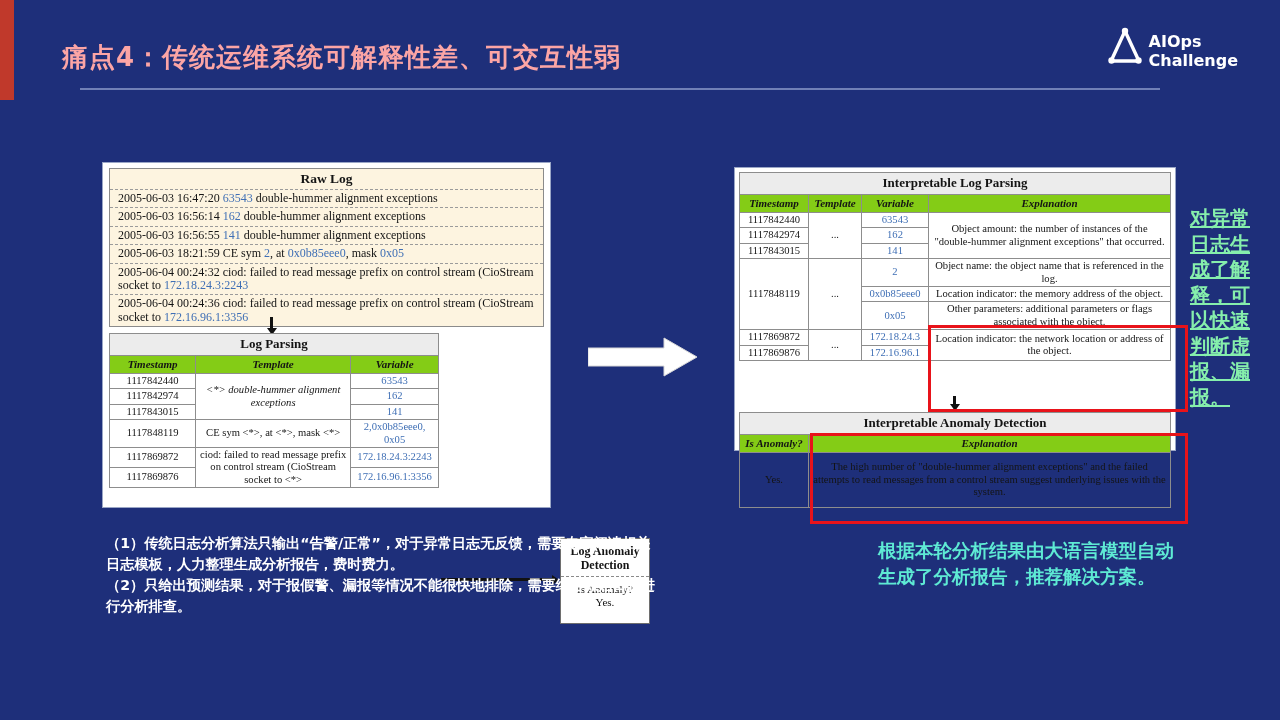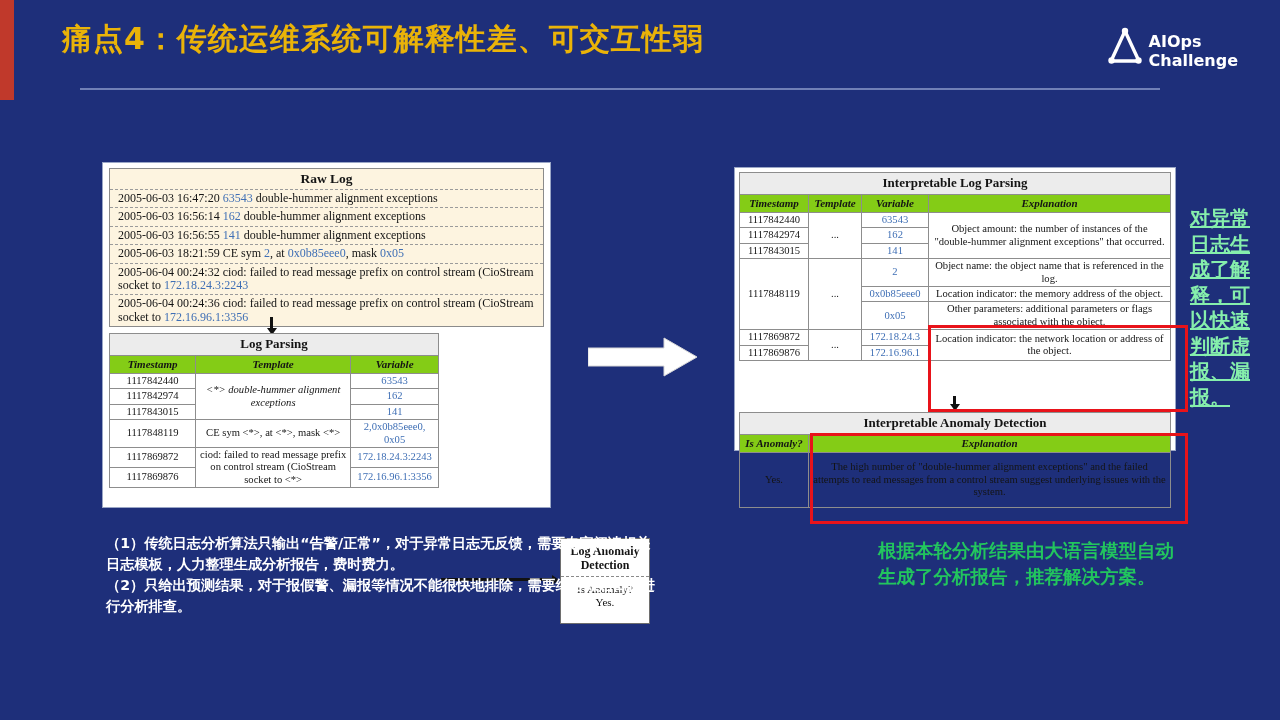--- a/index.html
+++ b/index.html
@@ -6,23 +6,23 @@
   body{
     width:1280px;height:720px;overflow:hidden;
     background:#1e2f7a;
     font-family:"Liberation Sans","DejaVu Sans",sans-serif;
     position:relative;
   }
   
   #header{position:absolute;left:0;top:0;width:1280px;height:100px;}
   #accent-bar{position:absolute;left:0;top:0;width:14px;height:100px;background:#c0392b;}
   #page-title{
-    position:absolute;left:62px;top:19px;
+    position:absolute;left:62px;top:40px;
     font-family:"DejaVu Sans","Liberation Sans",sans-serif;
-    font-size:30px;font-weight:bold;color:#eab308;letter-spacing:1px;
+    font-size:26px;font-weight:bold;color:#fca5a5;letter-spacing:1px;
     white-space:nowrap;
   }
   #title-rule{position:absolute;left:80px;top:88px;width:1080px;height:2px;background:#8e9ccb;opacity:.75;}
   #logo{position:absolute;right:42px;top:24px;height:54px;display:flex;align-items:center;gap:0;}
   #logo-text{color:#ffffff;font-size:16px;font-weight:bold;line-height:19px;
     font-family:"DejaVu Sans","Liberation Sans",sans-serif;}
 
   
   .panel{position:absolute;background:#ffffff;box-shadow:0 0 0 1px #9aa6c6;}
   .doc{font-family:"Liberation Serif","DejaVu Serif",serif;color:#141414;}
@@ -77,21 +77,21 @@
 
   .redbox{position:absolute;border:3px solid #e8131a;pointer-events:none;}
 
   
   .cn{font-family:"DejaVu Sans","Liberation Sans",sans-serif;}
   #left-note{position:absolute;left:106px;top:533px;width:552px;color:#ffffff;
     font-size:14.2px;line-height:21px;font-weight:bold;}
   #left-note p{margin:0;}
   #red-side{position:absolute;left:1190px;top:206px;width:76px;color:#86efac;
     font-size:20px;font-weight:bold;line-height:25.5px;text-decoration:underline;}
-  #red-bottom{position:absolute;left:878px;top:538px;width:310px;color:#22c55e;
+  #red-bottom{position:absolute;left:878px;top:538px;width:310px;color:#5eead4;
     font-size:18.5px;font-weight:bold;line-height:26px;}
 </style>
 </head>
 <body>
 
 <div id="header">
   <div id="accent-bar"></div>
   <div id="page-title" class="cn">痛点4：传统运维系统可解释性差、可交互性弱</div>
   <div id="title-rule"></div>
   <div id="logo">

